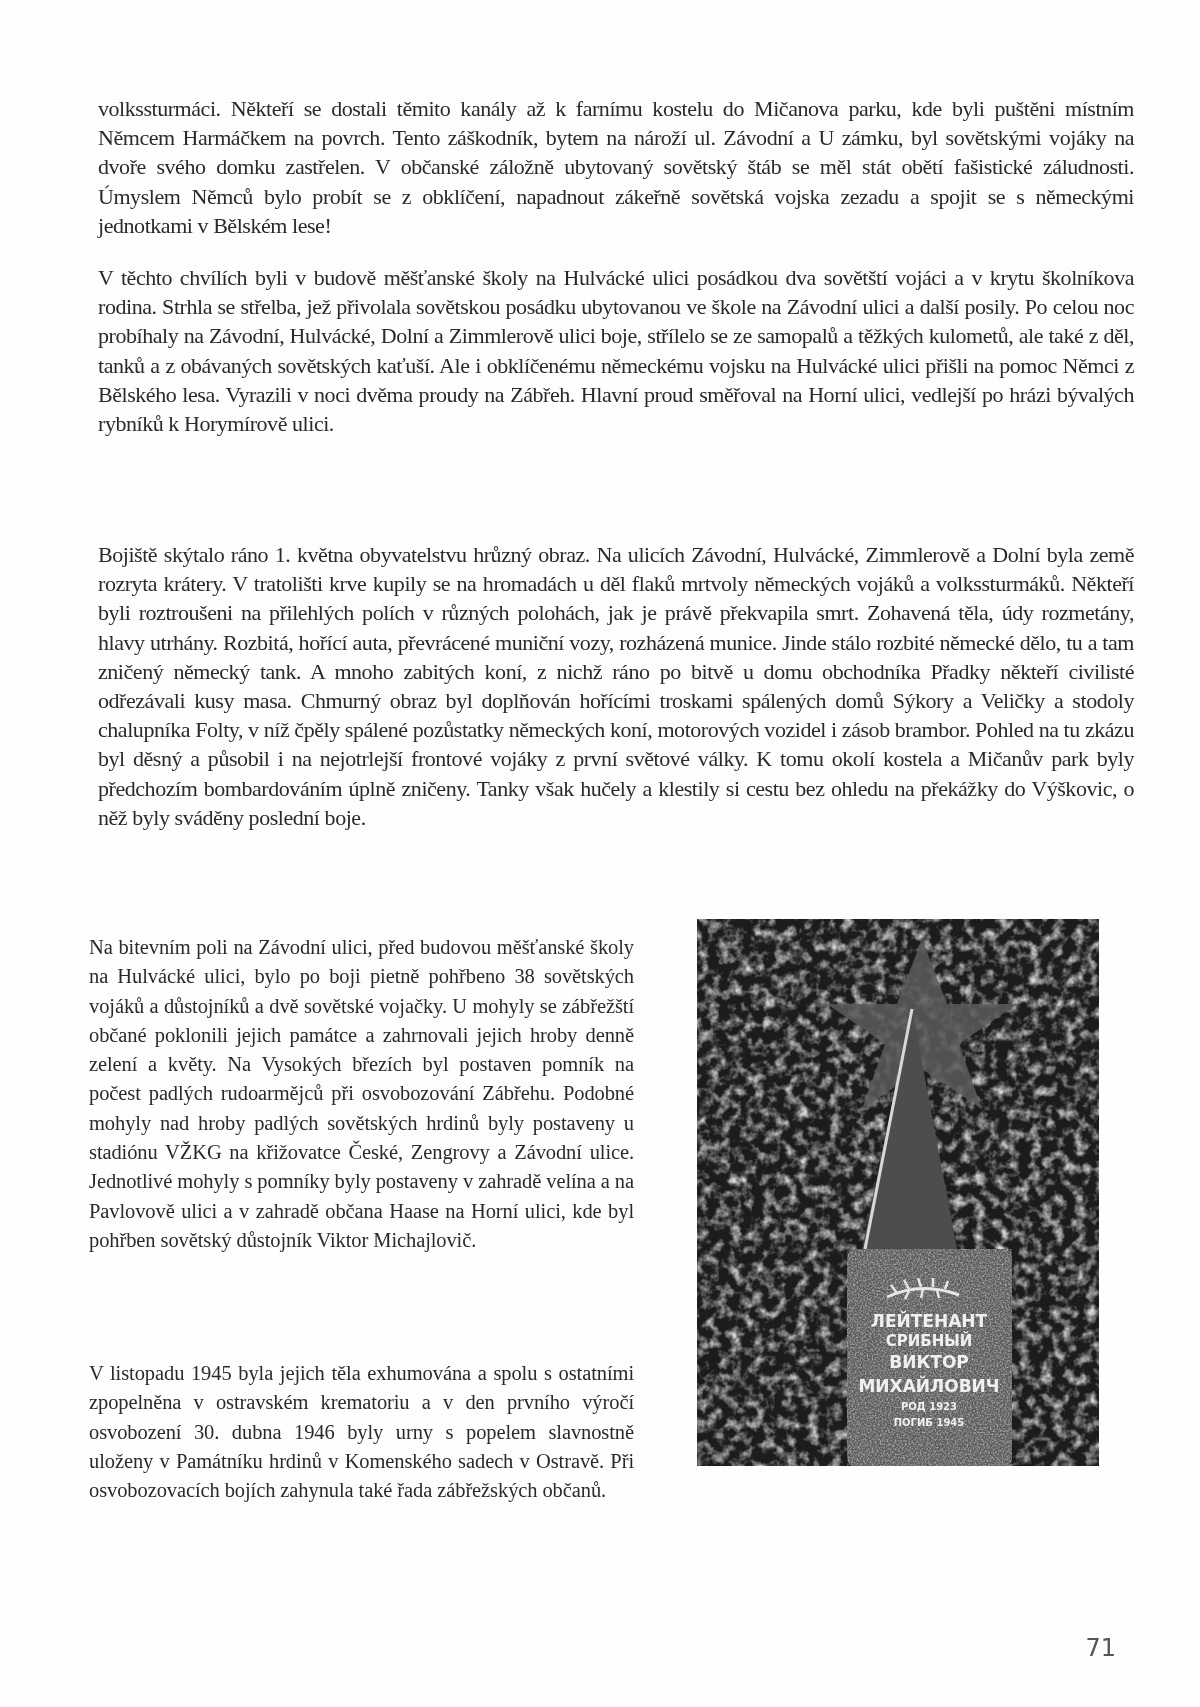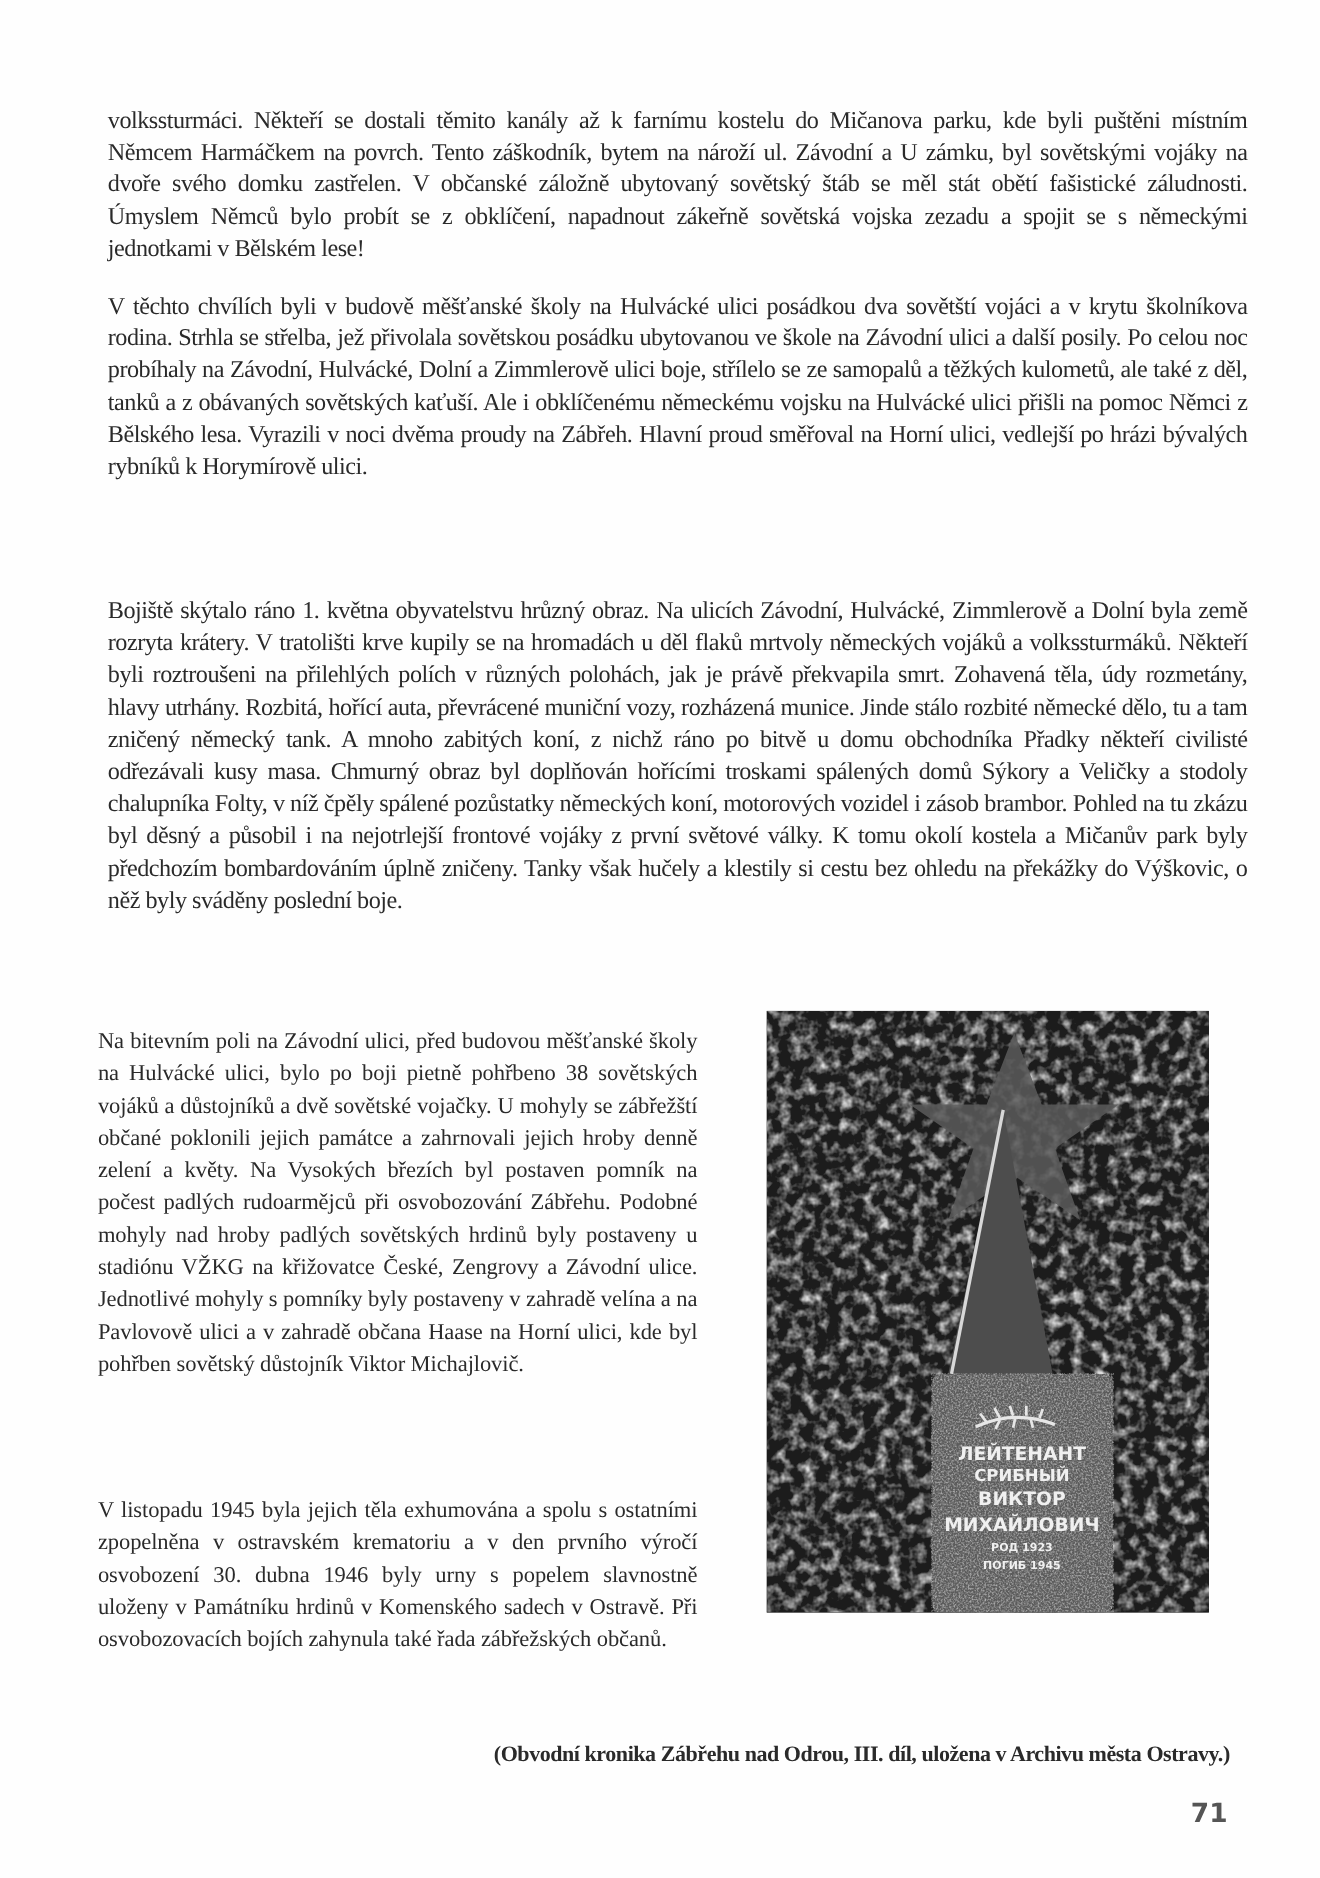--- a/index.html
+++ b/index.html
@@ -39,21 +39,21 @@
     font-style: italic; font-size: 16.5px; line-height: 24px;
     color: #6a6a6a; text-align: center; margin: 0;
   }
   .source {
     position: absolute; right: 82px; top: 1584px;
     font-weight: bold; font-size: 20px; color: #2a2a2a;
     letter-spacing: -0.4px; margin: 0;
   }
   .pagenum {
     position: absolute; right: 84px; top: 1634px;
-    font-family: "DejaVu Sans", sans-serif; font-weight: 700;
+    font-family: "DejaVu Sans", sans-serif; font-weight: 400;
     font-size: 24px; color: #555555; margin: 0;
   }
 </style>
 </head>
 <body>
 
 <div class="page">
 
   <p id="p1" class="para">volkssturmáci. Někteří se dostali těmito kanály až k farnímu kostelu do Mičanova parku, kde byli puštěni místním Němcem Harmáčkem na povrch. Tento záškodník, bytem na nároží ul. Závodní a U zámku, byl sovětskými vojáky na dvoře svého domku zastřelen. V občanské záložně ubytovaný sovětský štáb se měl stát obětí fašistické záludnosti. Úmyslem Němců bylo probít se z obklíčení, napadnout zákeřně sovětská vojska zezadu a spojit se s německými jednotkami v Bělském lese!</p>
   <p id="p2" class="para">V těchto chvílích byli v budově měšťanské školy na Hulvácké ulici posádkou dva sovětští vojáci a v krytu školníkova rodina. Strhla se střelba, jež přivolala sovětskou posádku ubytovanou ve škole na Závodní ulici a další posily. Po celou noc probíhaly na Závodní, Hulvácké, Dolní a Zimmlerově ulici boje, střílelo se ze samopalů a těžkých kulometů, ale také z děl, tanků a z obávaných sovětských kaťuší. Ale i obklíčenému německému vojsku na Hulvácké ulici přišli na pomoc Němci z Bělského lesa. Vyrazili v noci dvěma proudy na Zábřeh. Hlavní proud směřoval na Horní ulici, vedlejší po hrázi bývalých rybníků k Horymírově ulici.</p>
@@ -94,16 +94,15 @@
         <text x="232" y="427" font-size="15">СРИБНЫЙ</text>
         <text x="232" y="449" font-size="17">ВИКТОР</text>
         <text x="232" y="473" font-size="17">МИХАЙЛОВИЧ</text>
         <text x="232" y="491" font-size="10">РОД 1923</text>
         <text x="232" y="507" font-size="10">ПОГИБ 1945</text>
       </g>
     </svg>
   </div>
 
 
-  <p class="source">(Obvodní kronika Zábřehu nad Odrou, III. díl, uložena v Archivu města Ostravy.)</p>
 
   <p class="pagenum">71</p>
 </div>
 
 </body></html>

